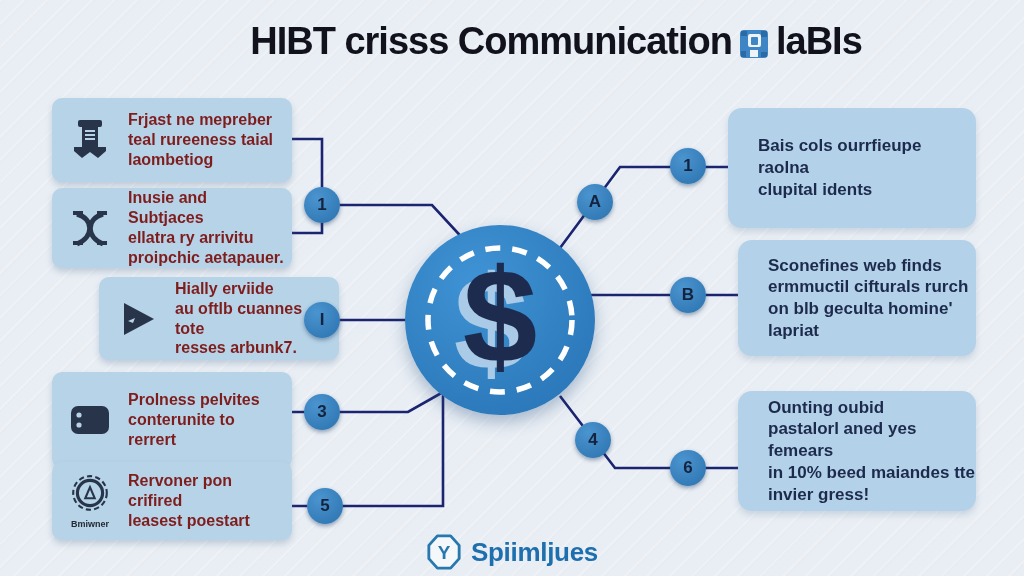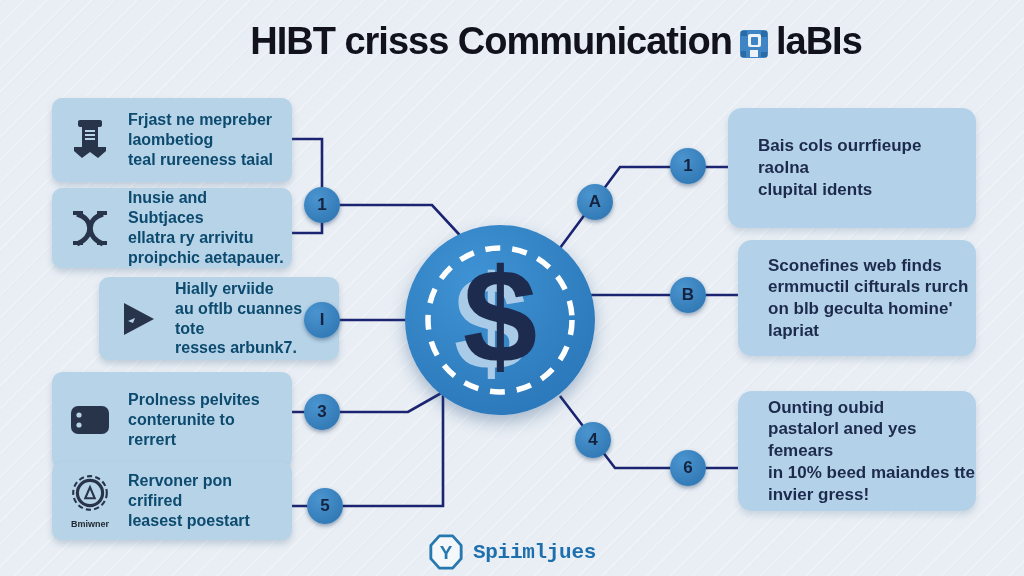--- a/index.html
+++ b/index.html
@@ -18,21 +18,21 @@
   .title-text{font-size:38px;font-weight:800;color:#12121d;letter-spacing:-1px;}
   .title-suffix{font-size:38px;font-weight:800;color:#12121d;letter-spacing:-1px;}
   
   svg.lines{position:absolute;left:0;top:0;z-index:1;}
   svg.lines path{fill:none;stroke:#1b2470;stroke-width:2.6px;}
   
   .lbox{position:absolute;left:52px;width:240px;background:#b6d3e8;border-radius:10px;
     display:flex;align-items:center;box-shadow:0 4px 6px rgba(90,120,150,.28);z-index:3;}
   .licon{width:76px;flex-shrink:0;display:flex;flex-direction:column;align-items:center;justify-content:center;gap:4px;}
   .licon .caption{font-size:9px;font-weight:700;color:#232a33;}
-  .ltext{font-size:16px;font-weight:700;color:#0c4a6e;line-height:1.24;padding-right:6px;}
+  .ltext{font-size:16px;font-weight:700;color:#7f1d1d;line-height:1.24;padding-right:6px;}
   .ltext span{display:block;}
   
   .rbox{position:absolute;background:#b3d2e9;border-radius:14px;display:flex;flex-direction:column;
     justify-content:center;padding-left:30px;box-shadow:0 4px 6px rgba(90,120,150,.22);z-index:3;}
   .rtext{font-size:17px;font-weight:700;color:#1d2a4c;line-height:1.28;}
   .rtext span{display:block;}
   
   .node{position:absolute;width:36px;height:36px;border-radius:50%;z-index:4;
     background:radial-gradient(circle at 36% 30%, #4a94d0, #2b72ad);
     display:flex;align-items:center;justify-content:center;
@@ -41,21 +41,21 @@
   
   .center-circle{position:absolute;left:405px;top:225px;width:190px;height:190px;border-radius:50%;
     background:radial-gradient(circle at 38% 30%, #3f93d4, #2671b3);
     box-shadow:0 7px 16px rgba(40,80,130,.35);
     display:flex;align-items:center;justify-content:center;z-index:2;}
   .center-circle svg.ring{position:absolute;inset:0;}
   .dollar{position:relative;font-size:134px;font-weight:800;color:#1d2b4f;line-height:1;
     margin-top:-8px;text-shadow:-9px 7px 0 #a9cbe7;}
   
   .footer{position:absolute;left:0;top:533px;width:100%;display:flex;justify-content:center;align-items:center;gap:9px;z-index:5;}
-  .brand{font-size:21px;font-weight:800;color:#1e6fad;letter-spacing:-0.3px;font-family:Liberation Mono, monospace;}
+  .brand{font-size:26px;font-weight:800;color:#1e6fad;letter-spacing:-0.3px;}
 </style>
 </head>
 <body>
 
 <div class="canvas">
 
   <svg class="lines" width="1024" height="576" aria-hidden="true">
     <path d="M290,139 H322 V233 H290"></path>
     <path d="M322,205 H432 L468,244"></path>
     <path d="M290,320 H412"></path>
@@ -94,22 +94,22 @@
         </g>
         <g fill="#b6d3e8">
           <rect x="15" y="13" width="10" height="2"></rect>
           <rect x="15" y="17" width="10" height="2"></rect>
           <rect x="15" y="21" width="10" height="2"></rect>
         </g>
       </svg>
     </div>
     <div class="ltext">
       <span>Frjast ne mepreber</span>
+      <span>teal rureeness taial</span>
       <span>laombetiog</span>
-      <span>teal rureeness taial</span>
     </div>
   </div>
 
   <div class="lbox" style="top:188px;height:80px;">
     <div class="licon">
       <svg width="42" height="46" viewBox="0 0 40 46">
         <g fill="none" stroke="#28344a" stroke-width="5">
           <path d="M7,9 C24,14 24,32 7,39"></path>
           <path d="M33,9 C16,14 16,32 33,39"></path>
         </g>

